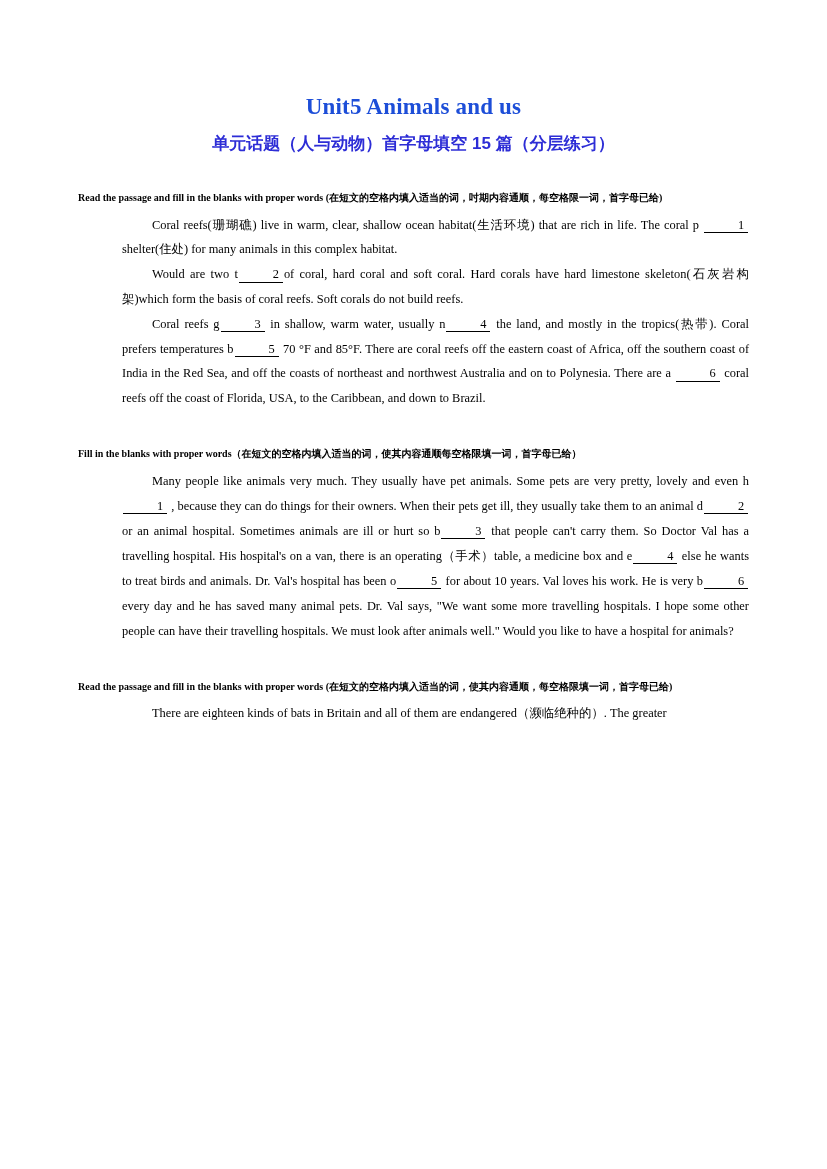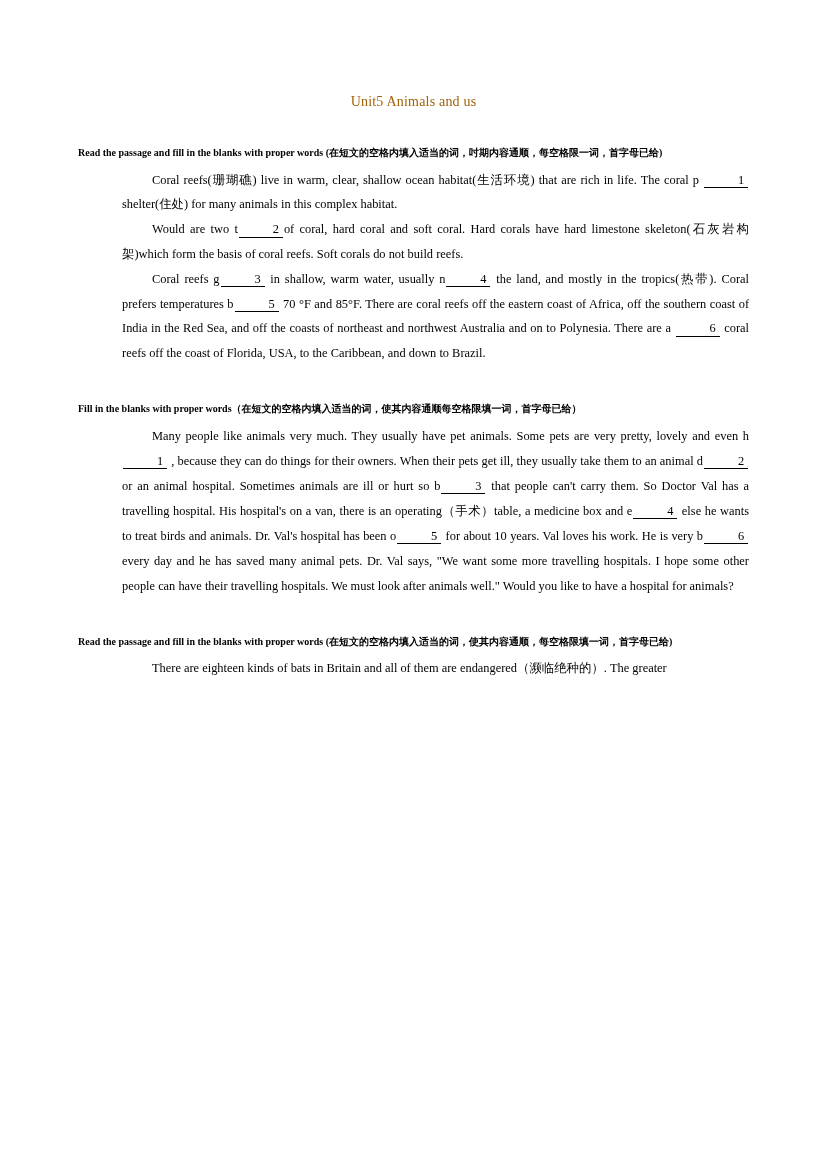--- a/index.html
+++ b/index.html
@@ -17,23 +17,23 @@
   }
   .page {
     position: relative;
     width: 827px;
     height: 1169px;
     box-sizing: border-box;
     padding: 76px 78px 40px 78px;
   }
   .doc-title {
     text-align: center;
-    color: #a16207;
-    font-weight: normal;
-    font-size: 14px;
+    color: #1d4ed8;
+    font-weight: bold;
+    font-size: 23px;
     font-family: "Liberation Serif", serif;
     margin: 18px 0 0 0;
     letter-spacing: 0.2px;
   }
   .doc-subtitle {
     text-align: center;
     color: #2d2dd6;
     font-weight: bold;
     font-size: 17px;
     font-family: "Liberation Sans", sans-serif;
@@ -72,20 +72,21 @@
   }
   .sec-body { margin-top: 4px; margin-left: 44px; }
   .sec-2 .para { line-height: 2.02; }
 </style>
 </head>
 <body>
 
 <div class="page">
 
   <h1 class="doc-title">Unit5 Animals and us</h1>
+  <h2 class="doc-subtitle">单元话题（人与动物）首字母填空 15 篇（分层练习）</h2>
 
   <div id="sections-root">
       <div class="section sec-1">
         <p class="section-heading">Read the passage and fill in the blanks with proper words (在短文的空格内填入适当的词，吋期内容通顺，每空格限一词，首字母已给)</p>
         <div class="sec-body">
           <p class="para indent"><span>Coral reefs(珊瑚礁) live in warm, clear, shallow ocean habitat(生活环境) that are rich in life. The coral p </span><span class="blank">1</span><span> shelter(住处) for many animals in this complex habitat.</span></p>
           <p class="para indent"><span>Would are two t</span><span class="blank">2</span><span>of coral, hard coral and soft coral. Hard corals have hard limestone skeleton(石灰岩构架)which form the basis of coral reefs. Soft corals do not build reefs.</span></p>
           <p class="para indent"><span>Coral reefs g</span><span class="blank">3</span><span> in shallow, warm water, usually n</span><span class="blank">4</span><span> the land, and mostly in the tropics(热带). Coral prefers temperatures b</span><span class="blank">5</span><span> 70 °F and 85°F. There are coral reefs off the eastern coast of Africa, off the southern coast of India in the Red Sea, and off the coasts of northeast and northwest Australia and on to Polynesia. There are a </span><span class="blank">6</span><span> coral reefs off the coast of Florida, USA, to the Caribbean, and down to Brazil.</span></p>
         </div>
       </div>

